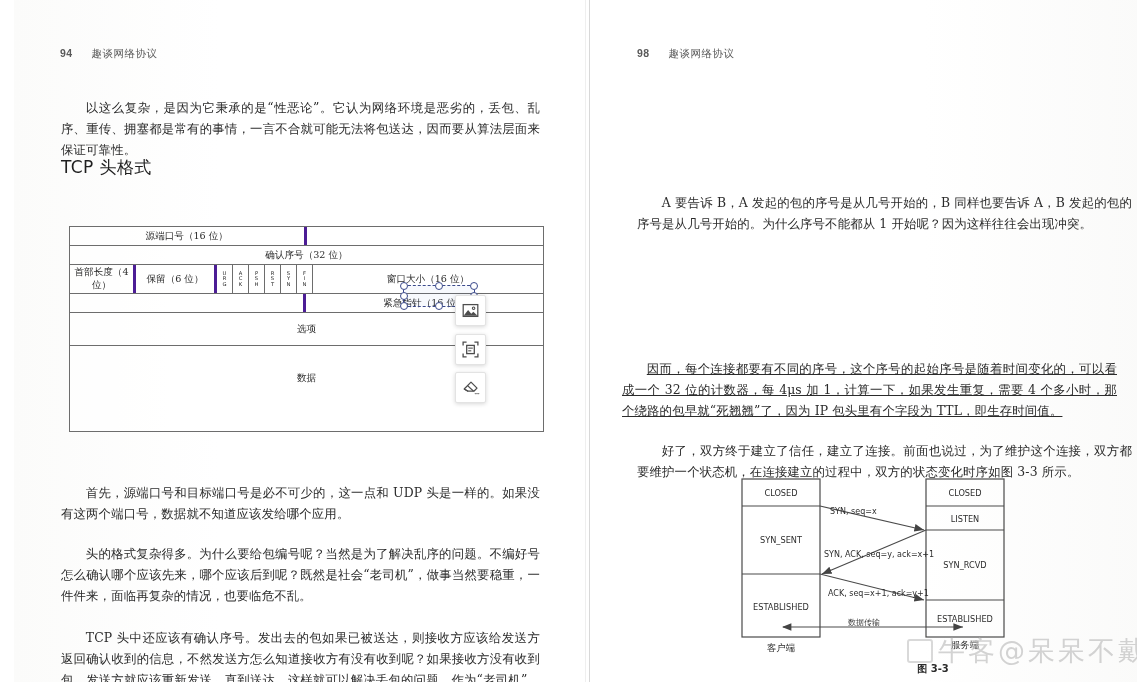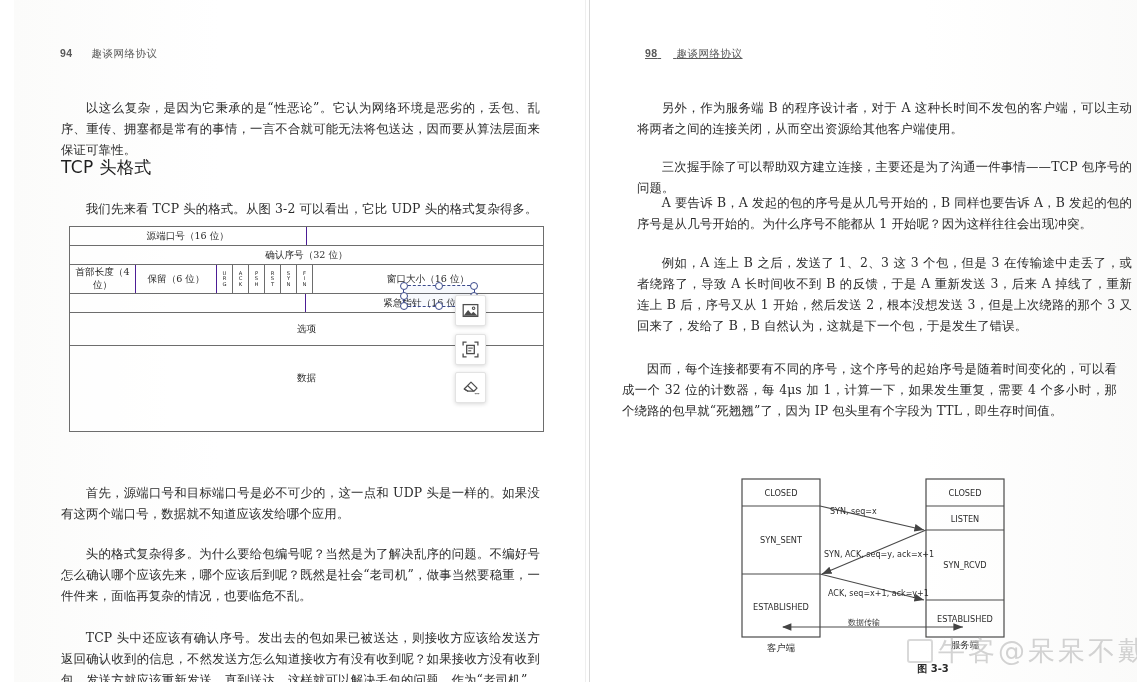--- a/index.html
+++ b/index.html
@@ -48,21 +48,21 @@
   .fig-tcp{position:absolute;left:55px;top:226px;width:475px;border:1px solid #6d6d6d;
     background:rgba(255,255,255,.55);box-sizing:border-box;}
   .fig-tcp .row{display:flex;border-bottom:1px solid #6d6d6d;}
   .fig-tcp .row:last-child{border-bottom:none;}
   .cell{
     font-size:9.6px;color:#2a2a2a;text-align:center;
     font-family:"DejaVu Serif","Liberation Serif",serif;
     display:flex;align-items:center;justify-content:center;
     box-sizing:border-box;padding:2px 0;
   }
-  .vsep{border-right:1px solid #4c1d95;}
+  .vsep{border-right:3px solid #4c1d95;}
   .r-h{height:18px;}
   .r-data{height:85px;}
   .r-opt{height:32px;}
   .flagcell{
     width:15px;font-size:5.2px;line-height:5.6px;color:#222;letter-spacing:0;
     display:flex;flex-direction:column;align-items:center;justify-content:center;
     font-family:"DejaVu Sans","Liberation Sans",sans-serif;
     border-right:1px solid #6d6d6d;
   }
   .flagcell:last-of-type{}
@@ -121,21 +121,20 @@
     <div class="running-head" style="left:46px;top:47px;">
       <span class="rh-num">94</span>
       <span style="display:inline-block;width:12px"></span>
       <span class="rh-title">趣谈网络协议</span>
     </div>
 
     <div class="para indent" style="left:47px;top:97px;width:479px;">以这么复杂，是因为它秉承的是“性恶论”。它认为网络环境是恶劣的，丢包、乱序、重传、拥塞都是常有的事情，一言不合就可能无法将包送达，因而要从算法层面来保证可靠性。</div>
 
     <h2 class="sec" style="left:47px;top:156px;">TCP 头格式</h2>
 
-    <div class="para indent" style="left:47px;top:198px;width:479px;">我们先来看 TCP 头的格式。从图 3-2 可以看出，它比 UDP 头的格式复杂得多。</div>
 
     <div class="fig-tcp">
       <div class="row r-h">
         <div class="cell vsep" style="width:50%">源端口号（16 位）</div>
       </div>
       <div class="row r-h">
         <div class="cell" style="width:100%">确认序号（32 位）</div>
       </div>
       <div class="row" style="height:28px">
         <div class="cell vsep" style="width:66px">首部长度（4 位）</div>
@@ -187,36 +186,34 @@
 
     <div class="para indent" style="left:47px;top:482px;width:479px;">首先，源端口号和目标端口号是必不可少的，这一点和 UDP 头是一样的。如果没有这两个端口号，数据就不知道应该发给哪个应用。</div>
 
     <div class="para indent" style="left:47px;top:543px;width:479px;">头的格式复杂得多。为什么要给包编号呢？当然是为了解决乱序的问题。不编好号怎么确认哪个应该先来，哪个应该后到呢？既然是社会“老司机”，做事当然要稳重，一件件来，面临再复杂的情况，也要临危不乱。</div>
 
     <div class="para indent" style="left:47px;top:627px;width:479px;">TCP 头中还应该有确认序号。发出去的包如果已被送达，则接收方应该给发送方返回确认收到的信息，不然发送方怎么知道接收方有没有收到呢？如果接收方没有收到包，发送方就应该重新发送，直到送达，这样就可以解决丢包的问题。作为“老司机”，做事当然要靠谱，答应</div>
   </div>
 
   <div class="page page-right">
 
-    <div class="running-head" style="left:55px;top:47px;text-decoration:underline;">
+    <div class="running-head" style="left:47px;top:47px;">
       <span class="rh-num">98</span>
       <span style="display:inline-block;width:12px"></span>
       <span class="rh-title">趣谈网络协议</span>
     </div>
 
-    <div class="para indent" style="left:47px;top:97px;width:495px;">另外，作为服务端 B 的程序设计者，对于 A 这种长时间不发包的客户端，可以主动将两者之间的连接关闭，从而空出资源给其他客户端使用。</div>
-
-    <div class="para indent" style="left:47px;top:156px;width:495px;">三次握手除了可以帮助双方建立连接，主要还是为了沟通一件事情——TCP 包序号的问题。</div>
+
 
     <div class="para indent" style="left:47px;top:192px;width:495px;">A 要告诉 B，A 发起的包的序号是从几号开始的，B 同样也要告诉 A，B 发起的包的序号是从几号开始的。为什么序号不能都从 1 开始呢？因为这样往往会出现冲突。</div>
 
-    <div class="para indent" style="left:47px;top:252px;width:495px;">例如，A 连上 B 之后，发送了 1、2、3 这 3 个包，但是 3 在传输途中走丢了，或者绕路了，导致 A 长时间收不到 B 的反馈，于是 A 重新发送 3，后来 A 掉线了，重新连上 B 后，序号又从 1 开始，然后发送 2，根本没想发送 3，但是上次绕路的那个 3 又回来了，发给了 B，B 自然认为，这就是下一个包，于是发生了错误。</div>
-
-    <div class="para indent" style="left:32px;top:358px;width:495px;">因而，每个连接都要有不同的序号，这个序号的起始序号是随着时间变化的，可以看成一个 32 位的计数器，每 4μs 加 1，计算一下，如果发生重复，需要 4 个多小时，那个绕路的包早就“死翘翘”了，因为 IP 包头里有个字段为 TTL，即生存时间值。</div>
-
+
+    <div class="para indent" style="left:32px;top:358px;width:495px;text-decoration:underline;">因而，每个连接都要有不同的序号，这个序号的起始序号是随着时间变化的，可以看成一个 32 位的计数器，每 4μs 加 1，计算一下，如果发生重复，需要 4 个多小时，那个绕路的包早就“死翘翘”了，因为 IP 包头里有个字段为 TTL，即生存时间值。</div>
+
+    <div class="para indent" style="left:47px;top:440px;width:495px;">好了，双方终于建立了信任，建立了连接。前面也说过，为了维护这个连接，双方都要维护一个状态机，在连接建立的过程中，双方的状态变化时序如图 3-3 所示。</div>
   </div>
 
   <div class="fig33">
     <svg width="437" height="205" viewBox="0 0 437 205">
       <defs>
         <marker id="ah" markerWidth="9" markerHeight="9" refX="8" refY="3.2" orient="auto">
           <path d="M0,0 L8,3.2 L0,6.4 z" fill="#444"></path>
         </marker>
         <marker id="ahr" markerWidth="9" markerHeight="9" refX="1" refY="3.2" orient="auto">
           <path d="M8,0 L0,3.2 L8,6.4 z" fill="#444"></path>

